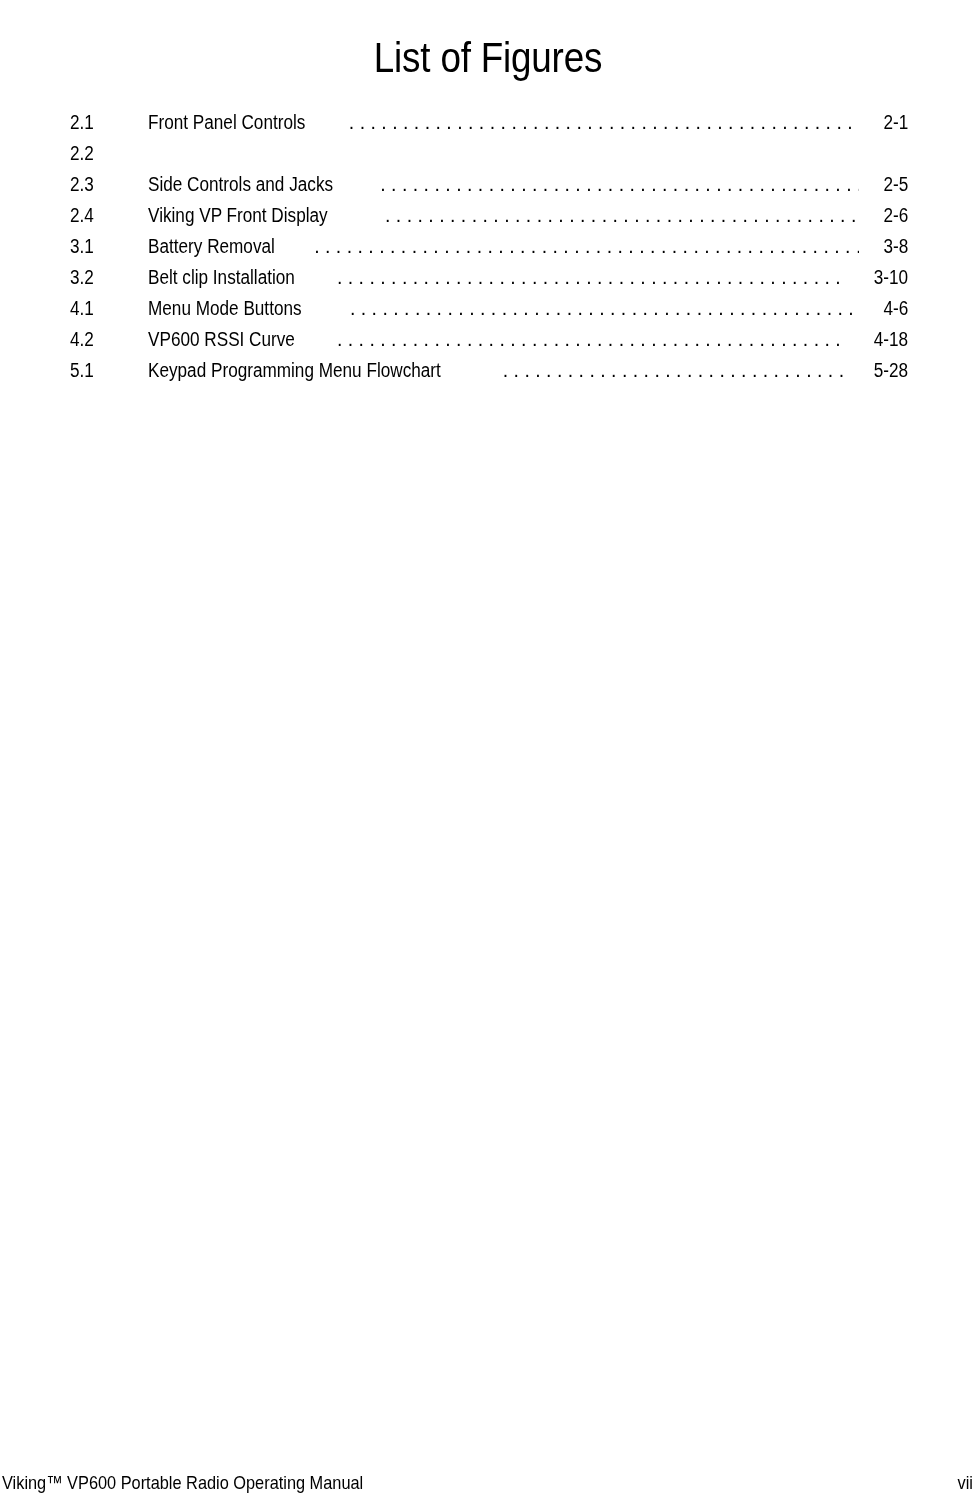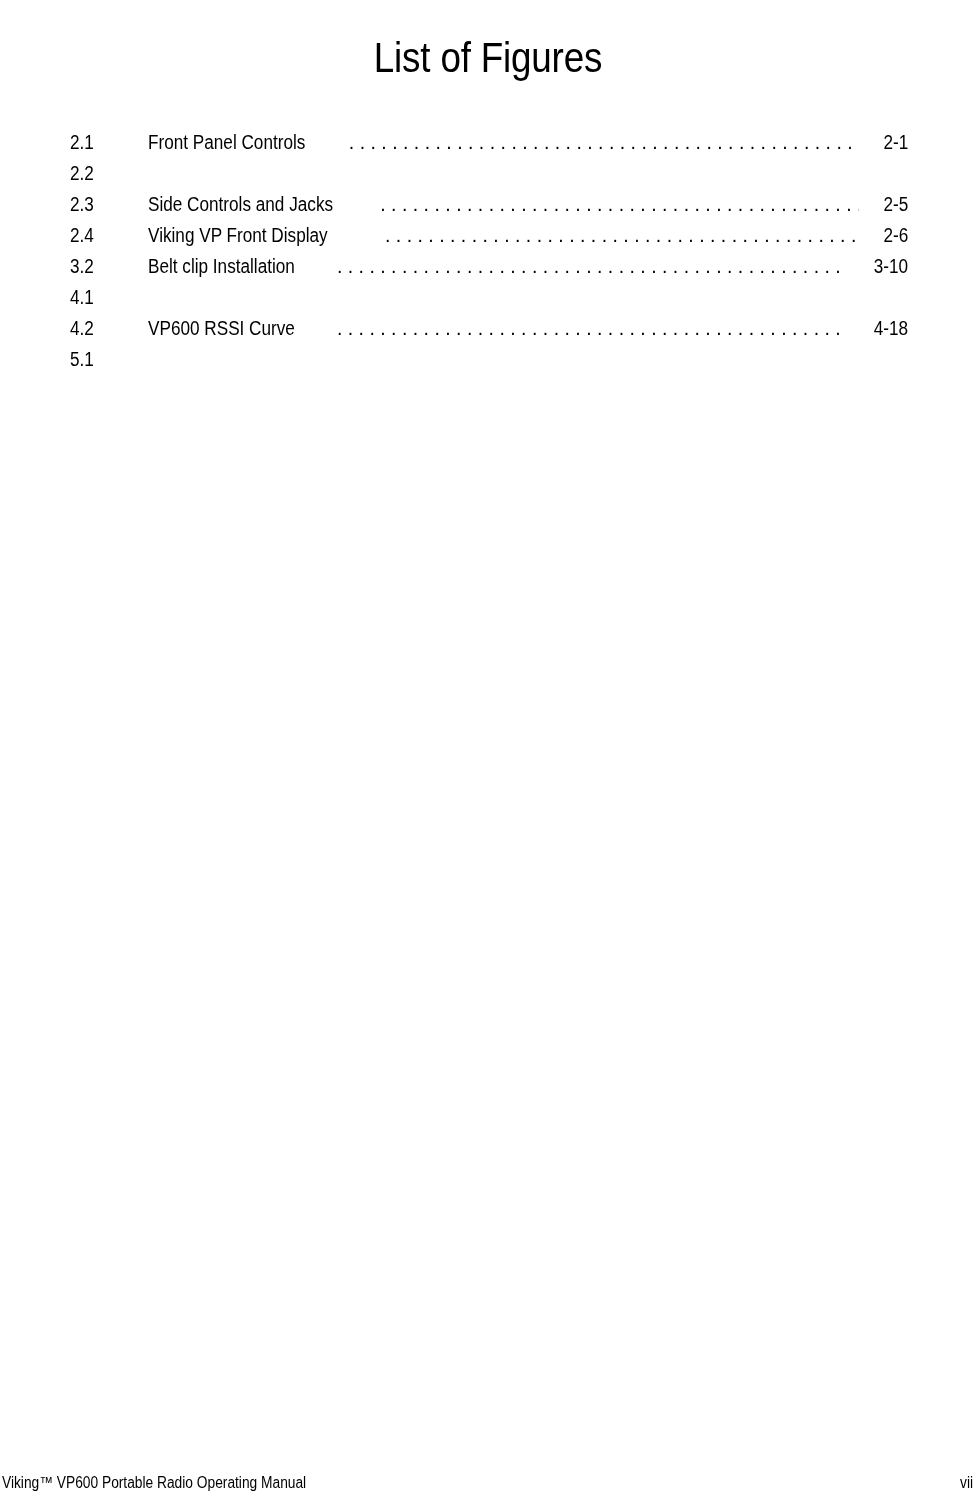--- a/index.html
+++ b/index.html
@@ -40,21 +40,20 @@
     transform-origin: center top;
     white-space: nowrap;
   }
 
   
   .fig-list {
     position: absolute;
     top: 107px;
     left: 0;
     width: 976px;
-    margin-top: 20px;
   }
 
   .fig-row {
     position: relative;
     height: 31px;
     line-height: 31px;
     font-size: 19.5px;
     font-weight: 400;
     white-space: nowrap;
   }
@@ -108,21 +107,21 @@
     padding-left: 0px;
   }
 
   
   .footer {
     position: absolute;
     left: 0;
     top: 1470px;
     width: 976px;
     height: 30px;
-    font-size: 16px;
+    font-size: 19px;
     line-height: 26px;
     font-weight: 400;
     white-space: nowrap;
   }
   .footer-left {
     position: absolute;
     left: 2px;
     top: 0;
     transform: scaleX(0.86);
     transform-origin: left center;
@@ -165,40 +164,58 @@
       </div>
       <div class="fig-row">
         <span class="fig-num">2.4</span>
         <span class="fig-body">
           <span class="fig-label">Viking VP Front Display  </span>
           <span class="fig-leader" aria-hidden="true"></span>
           <span class="fig-page">2-6</span>
         </span>
       </div>
       <div class="fig-row">
+        <span class="fig-num">3.1</span>
+        <span class="fig-body">
+          <span class="fig-label">Battery Removal</span>
+          <span class="fig-leader" aria-hidden="true"></span>
+          <span class="fig-page">3-8</span>
+        </span>
+      </div>
+      <div class="fig-row">
         <span class="fig-num">3.2</span>
         <span class="fig-body">
           <span class="fig-label">Belt clip Installation</span>
           <span class="fig-leader" aria-hidden="true"></span>
           <span class="fig-page">3-10</span>
         </span>
       </div>
       <div class="fig-row">
         <span class="fig-num">4.1</span>
+        <span class="fig-body">
+          <span class="fig-label">Menu Mode Buttons </span>
+          <span class="fig-leader" aria-hidden="true"></span>
+          <span class="fig-page">4-6</span>
+        </span>
       </div>
       <div class="fig-row">
         <span class="fig-num">4.2</span>
         <span class="fig-body">
           <span class="fig-label">VP600 RSSI Curve</span>
           <span class="fig-leader" aria-hidden="true"></span>
           <span class="fig-page">4-18</span>
         </span>
       </div>
       <div class="fig-row">
         <span class="fig-num">5.1</span>
+        <span class="fig-body">
+          <span class="fig-label">Keypad Programming Menu Flowchart</span>
+          <span class="fig-leader" aria-hidden="true"></span>
+          <span class="fig-page">5-28</span>
+        </span>
       </div>
     </div>
 
   <div class="footer">
     <span class="footer-left">Viking™ VP600 Portable Radio Operating Manual</span>
     <span class="footer-right">vii</span>
   </div>
 
 </div>
 

